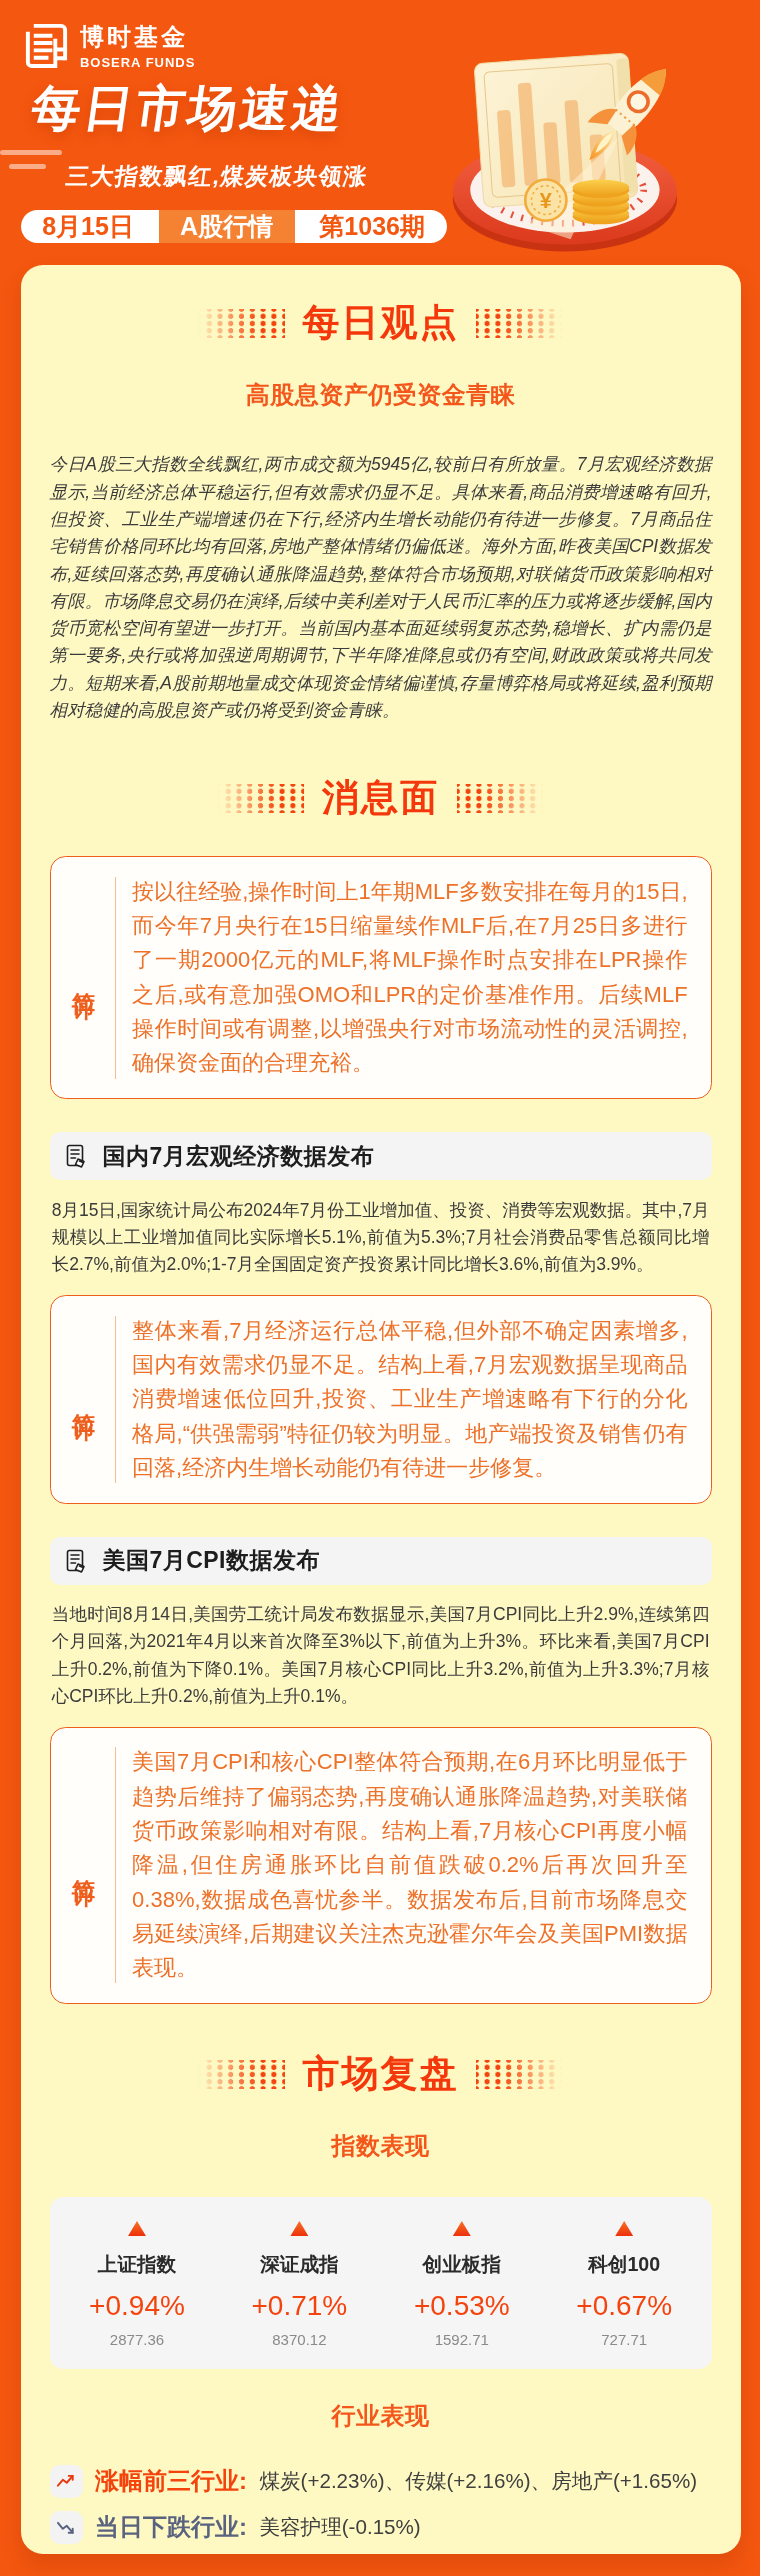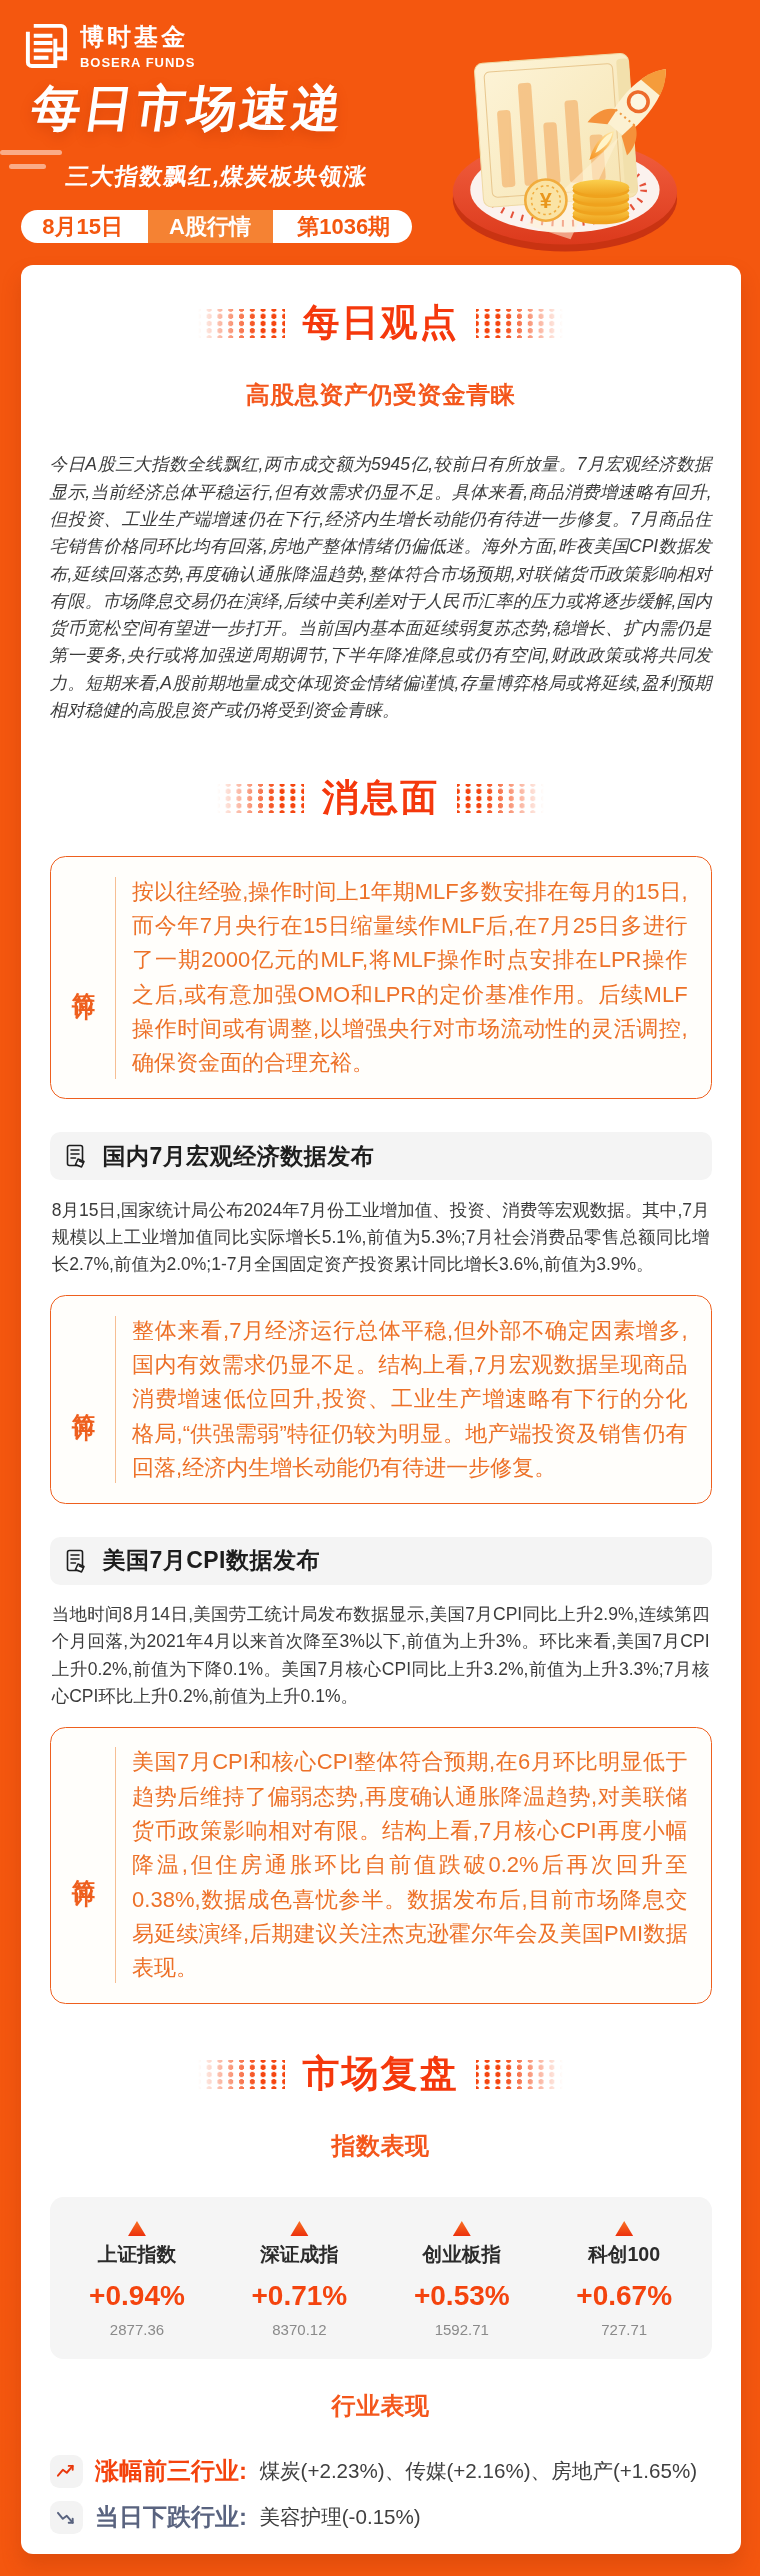--- a/index.html
+++ b/index.html
@@ -23,28 +23,28 @@
   .hero-sub {
     position:absolute; left:66px; top:161px;
     color:#fff; font-size:23px; font-weight:700; letter-spacing:1.5px;
     transform:skewX(-8deg); white-space:nowrap;
   }
   .badges {
     position:absolute; left:20.6px; top:210px; height:33px;
     display:inline-flex; align-items:stretch; background:#fff;
     border-radius:515px; overflow:hidden;
   }
-  .badge { display:flex; align-items:center; padding:0 21.6px; font-size:22px; font-weight:800; color:#F4570F; white-space:nowrap; }
+  .badge { display:flex; align-items:center; padding:0 21.6px; font-size:25px; font-weight:800; color:#F4570F; white-space:nowrap; }
   .badge.mid { background:#F58233; color:#fff; border-left:3.1px solid #fff; border-right:3.1px solid #fff; }
   .dash { position:absolute; background:rgba(255,255,255,.5); height:5.2px; border-radius:3.1px; }
   .illus { position:absolute; left:449px; top:18.5px; }
   
   .card {
     position:absolute; left:20.6px; top:265px; width:720px; height:2289px;
-    background:#ffffff; border-radius:12px; overflow:hidden;
+    background:#fef9c3; border-radius:22px; overflow:hidden;
     padding:33px 29px 3px; box-shadow:0 11.3px 20.6px rgba(150,40,0,.22);
   }
   .sec-row { display:flex; align-items:center; justify-content:center; gap:17.5px; }
   .sec-title { font-size:37px; font-weight:900; color:#F5380C; letter-spacing:2.1px; white-space:nowrap; }
   .htdots {
     width:87px; height:29px;
     background-image:radial-gradient(circle, #F5450F 2.4px, rgba(245,69,15,0) 2.7px);
     background-size:10.8px 7.2px; background-position:center;
   }
   .htdots.l { -webkit-mask-image:linear-gradient(to left,#000 30%,transparent); mask-image:linear-gradient(to left,#000 30%,transparent); }
@@ -76,22 +76,22 @@
   .c-div { align-self:stretch; width:0; border-left:1px solid #F6BE93; margin:2.1px 16.5px 2.1px 5.2px; }
   .comment-text { flex:1; font-size:22px; line-height:1.56; color:#ED7128; text-align:justify; }
   
   .review { margin-top:45px; }
   .index-card {
     margin-top:17.5px; background:#F5F5F5; border-radius:13.4px;
     display:flex; padding:24px 6.2px 20.6px;
   }
   .idx-col { flex:1; display:flex; flex-direction:column; align-items:center; }
   .tri-up { width:18.5px; height:15.5px; background:linear-gradient(180deg,#F97224,#EC300C); clip-path:polygon(50% 0,100% 100%,0 100%); }
-  .idx-name { margin-top:5px; font-size:19.6px; font-weight:700; color:#2B2B2B; }
-  .idx-chg { margin-top:11.3px; font-size:28px; font-weight:700; color:#F4440E; }
+  .idx-name { margin-top:15px; font-size:19.6px; font-weight:700; color:#2B2B2B; }
+  .idx-chg { margin-top:11.3px; font-size:28px; font-weight:400; color:#F4440E; }
   .idx-val { margin-top:9.3px; font-size:15px; color:#8A8A8A; }
   .ind-rows { margin-top:15.5px; }
   .ind-row { display:flex; align-items:center; gap:12.4px; margin:13.4px 0; }
   .ind-ic { flex:0 0 33px; height:33px; background:#F3F3F3; border-radius:9.3px; display:flex; align-items:center; justify-content:center; }
   .ind-label { font-size:24px; font-weight:800; white-space:nowrap; }
   .ind-label.up { color:#F4430D; }
   .ind-label.down { color:#59637F; }
   .ind-val { font-size:20.6px; color:#3F3F3F; }
   .fund-row { display:flex; gap:14.4px; margin-top:18.5px; }
   .fund-card { flex:1; background:#F4F4F4; border-radius:13.4px; text-align:center; padding:21.6px 12.4px 26px; }

